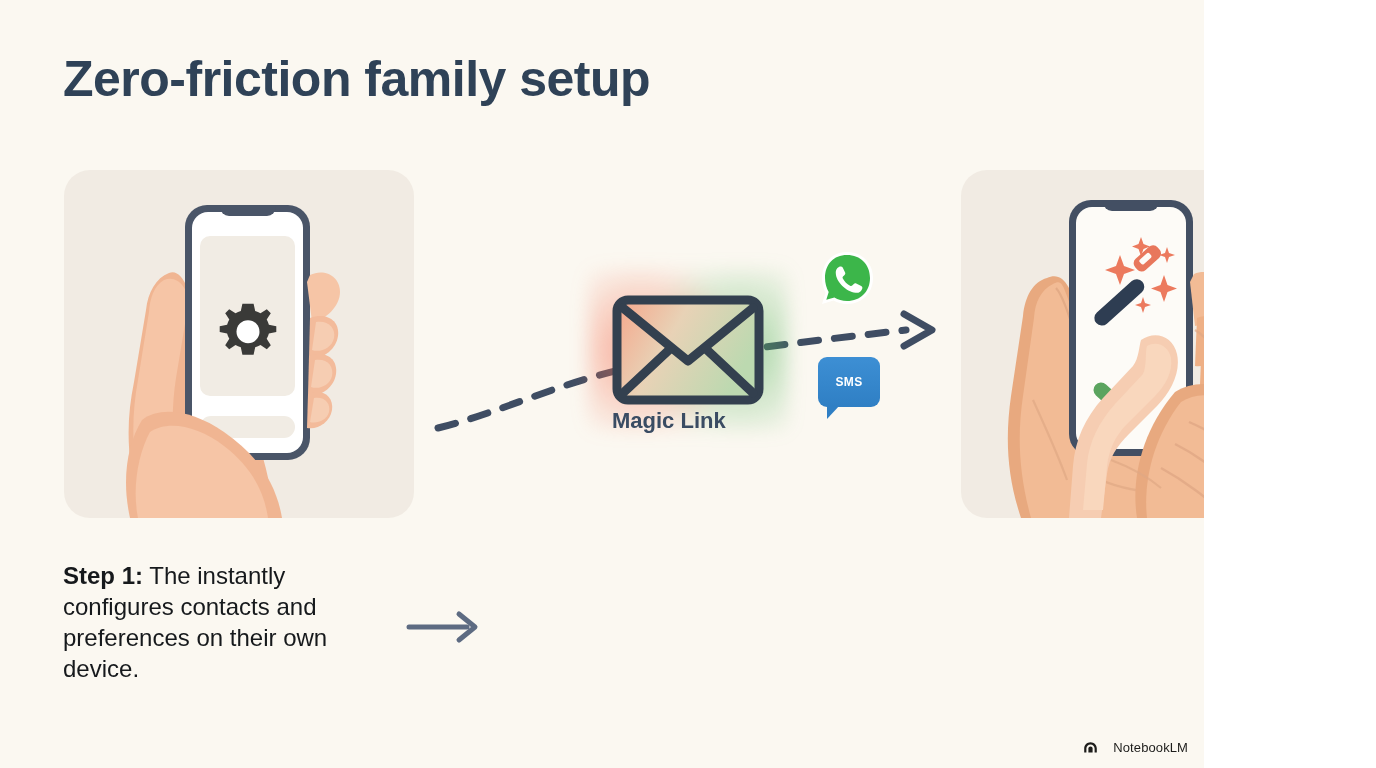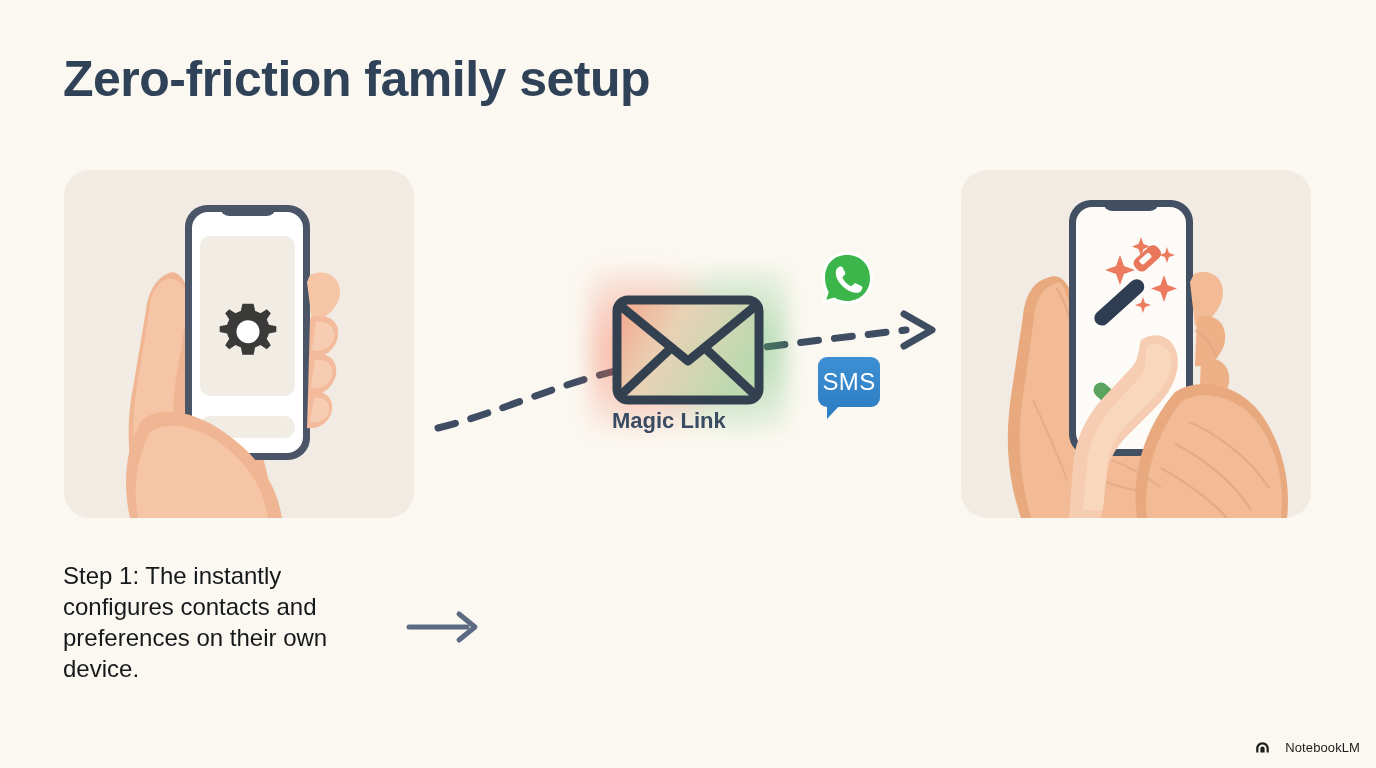--- a/index.html
+++ b/index.html
@@ -5,21 +5,21 @@
   html, body {
     margin: 0;
     padding: 0;
     background: #ffffff;
   }
   body {
     font-family: "Liberation Sans", sans-serif;
   }
   .canvas {
     position: relative;
-    width: 1376px;
+    width: 1204px;
     height: 768px;
     background: #fbf8f1;
     overflow: hidden;
   }
 
   
   .page-title {
     position: absolute;
     left: 63px;
     top: 52px;
@@ -190,43 +190,43 @@
     border-left: 13px solid #2f7fc4;
     border-bottom: 14px solid transparent;
   }
   .sms .txt {
     position: absolute;
     inset: 0;
     display: flex;
     align-items: center;
     justify-content: center;
     color: #ffffff;
-    font-size: 24px;
-    font-weight: 400;
+    font-size: 12px;
+    font-weight: 700;
     letter-spacing: 0.4px;
   }
 
   
   .flow-arrow {
     position: absolute;
     left: 420px;
     top: 300px;
     width: 540px;
     height: 150px;
     pointer-events: none;
   }
 
   
   .step {
     position: absolute;
     font-size: 24px;
     line-height: 1.29;
     color: #16191c;
   }
-  .step b { font-weight: 400; }
+  .step b { font-weight: 700; }
   .step.s1 { left: 63px;  top: 561px; width: 320px; }
   .step.s2 { left: 519px; top: 561px; width: 310px; }
   .step.s3 { left: 961px; top: 561px; width: 350px; }
 
   .step-arrow {
     position: absolute;
     left: 405px;
     top: 607px;
     width: 80px;
     height: 40px;

